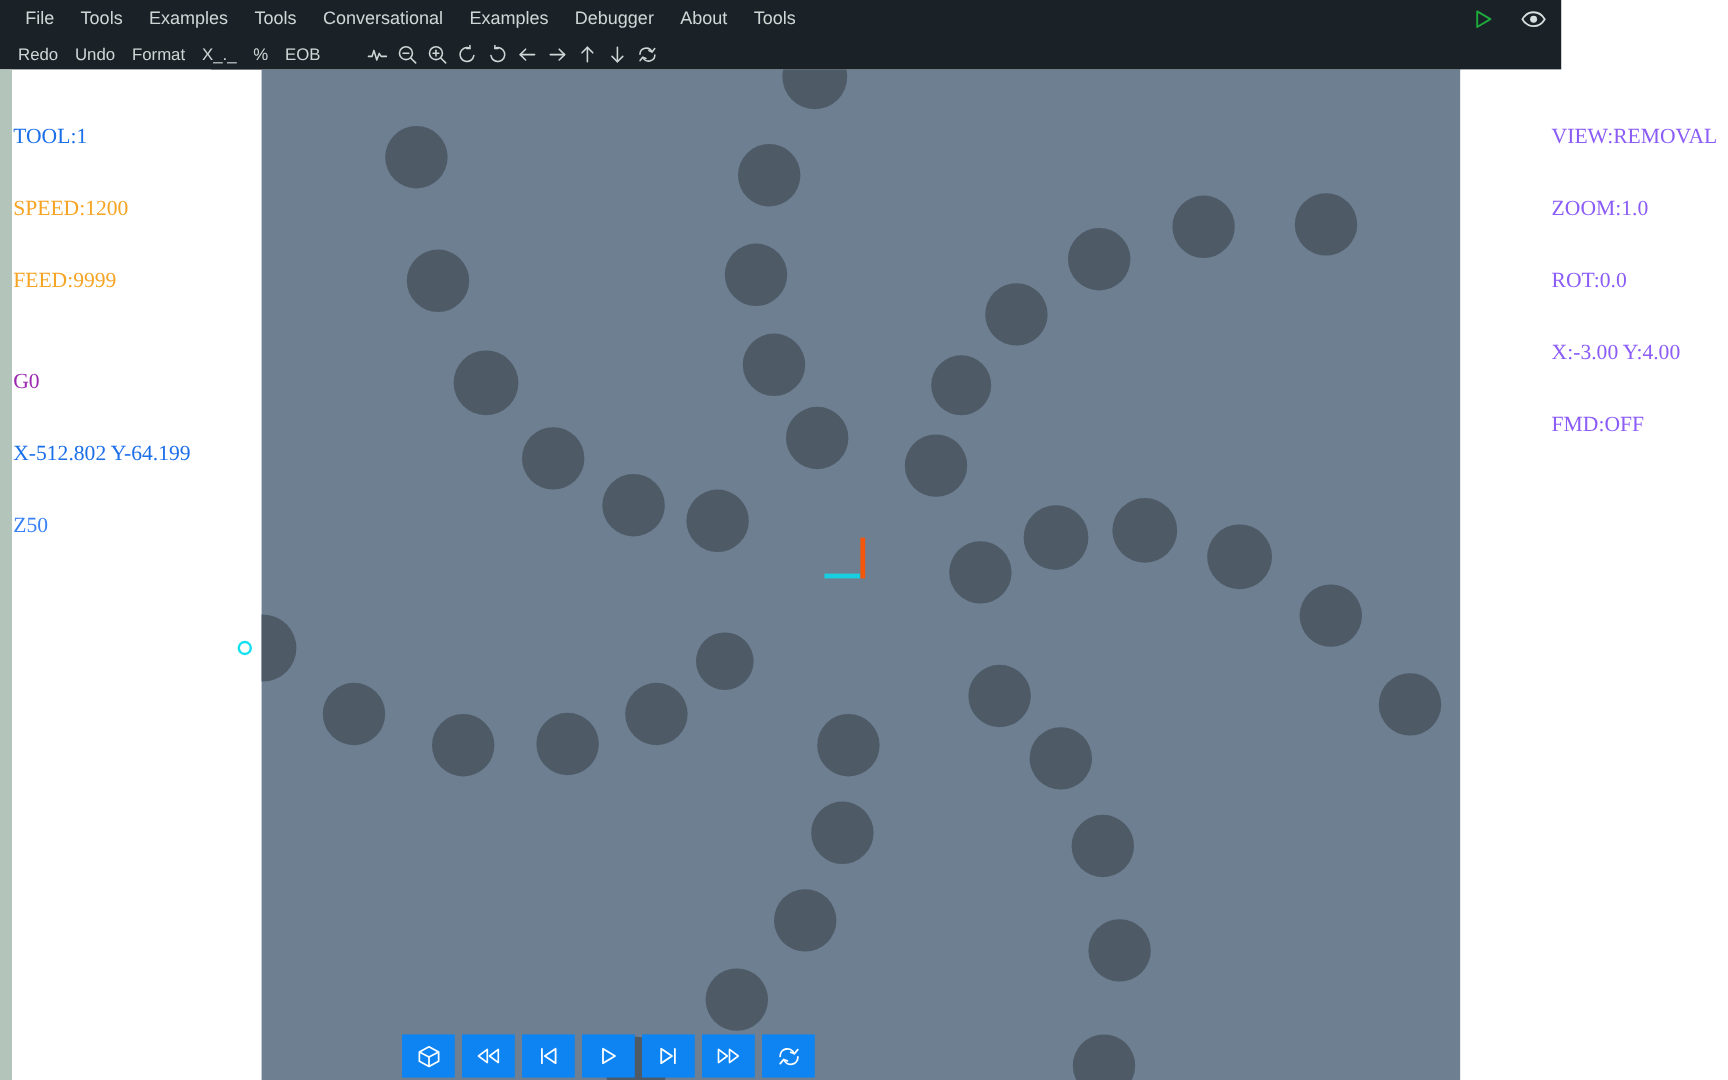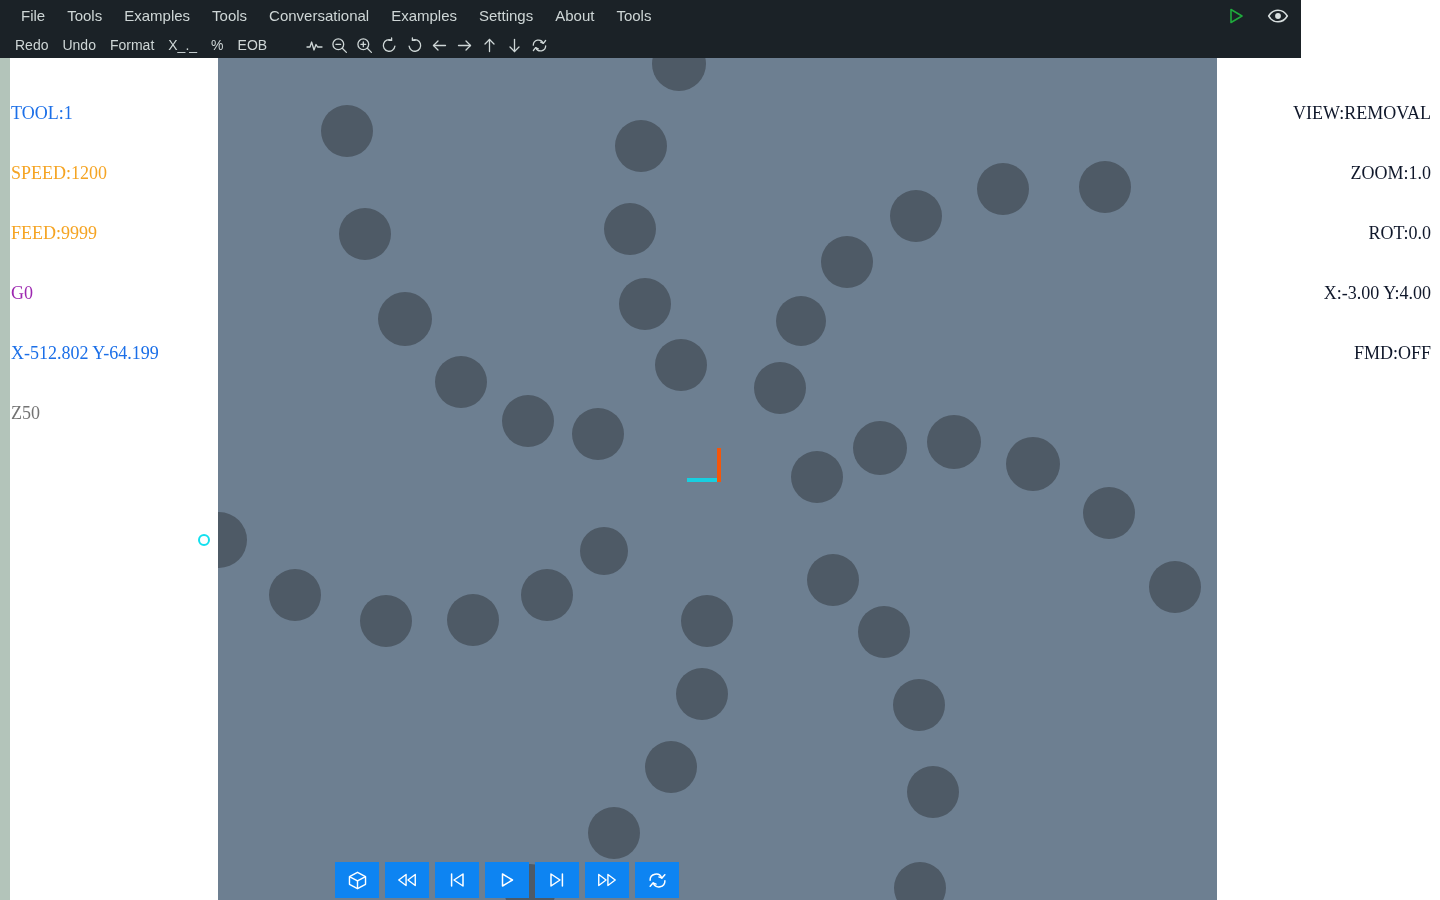--- a/index.html
+++ b/index.html
@@ -71,22 +71,22 @@
   }
   .gcode-text {
     position: absolute; left: 11px; top: 5px;
     font-family: "Liberation Serif", serif;
     font-size: 18px; line-height: 20px;
     white-space: pre;
   }
   .gl { display: block; white-space: pre; }
   .c-blue   { color: #1b6fe8; }
   .c-orange { color: #f5a423; }
-  .c-purple { color: #9c27b0; }
-  .c-red    { color: #737373; }
+  .c-purple { color: #9c27b0; margin-top: 24px; }
+  .c-red    { color: #3b82f6; }
 
   .cursor-ring {
     position: absolute; left: 198px; top: 534px;
     width: 12px; height: 12px;
     border: 2px solid #12e0ef; border-radius: 50%;
     background: transparent;
   }
 
   
   .viewport {
@@ -126,43 +126,43 @@
   .pb-btn svg { display: block; }
 
   
   .status-panel {
     position: absolute; left: 1217px; top: 58px;
     width: 223px; height: 842px;
     background: #ffffff;
   }
   .status-lines {
     position: absolute; right: 9px; top: 5px;
-    text-align: right;
+    text-align: left;
     font-family: "Liberation Serif", serif;
     font-size: 18px; line-height: 20px;
-    color: #0f172a;
+    color: #8b5cf6;
     white-space: pre;
   }
   .sl { display: block; white-space: pre; }
 </style>
 </head>
 <body>
 
 <div id="app">
 
   <div class="header">
 
     <div class="menubar">
       <div class="menu-item">File</div>
       <div class="menu-item">Tools</div>
       <div class="menu-item">Examples</div>
       <div class="menu-item">Tools</div>
       <div class="menu-item">Conversational</div>
       <div class="menu-item">Examples</div>
-      <div class="menu-item">Settings</div>
+      <div class="menu-item">Debugger</div>
       <div class="menu-item">About</div>
       <div class="menu-item">Tools</div>
     </div>
 
     <div class="toolbar">
       <div class="tb-text">Redo</div>
       <div class="tb-text">Undo</div>
       <div class="tb-text">Format</div>
       <div class="tb-text">X_._</div>
       <div class="tb-text">%</div>

